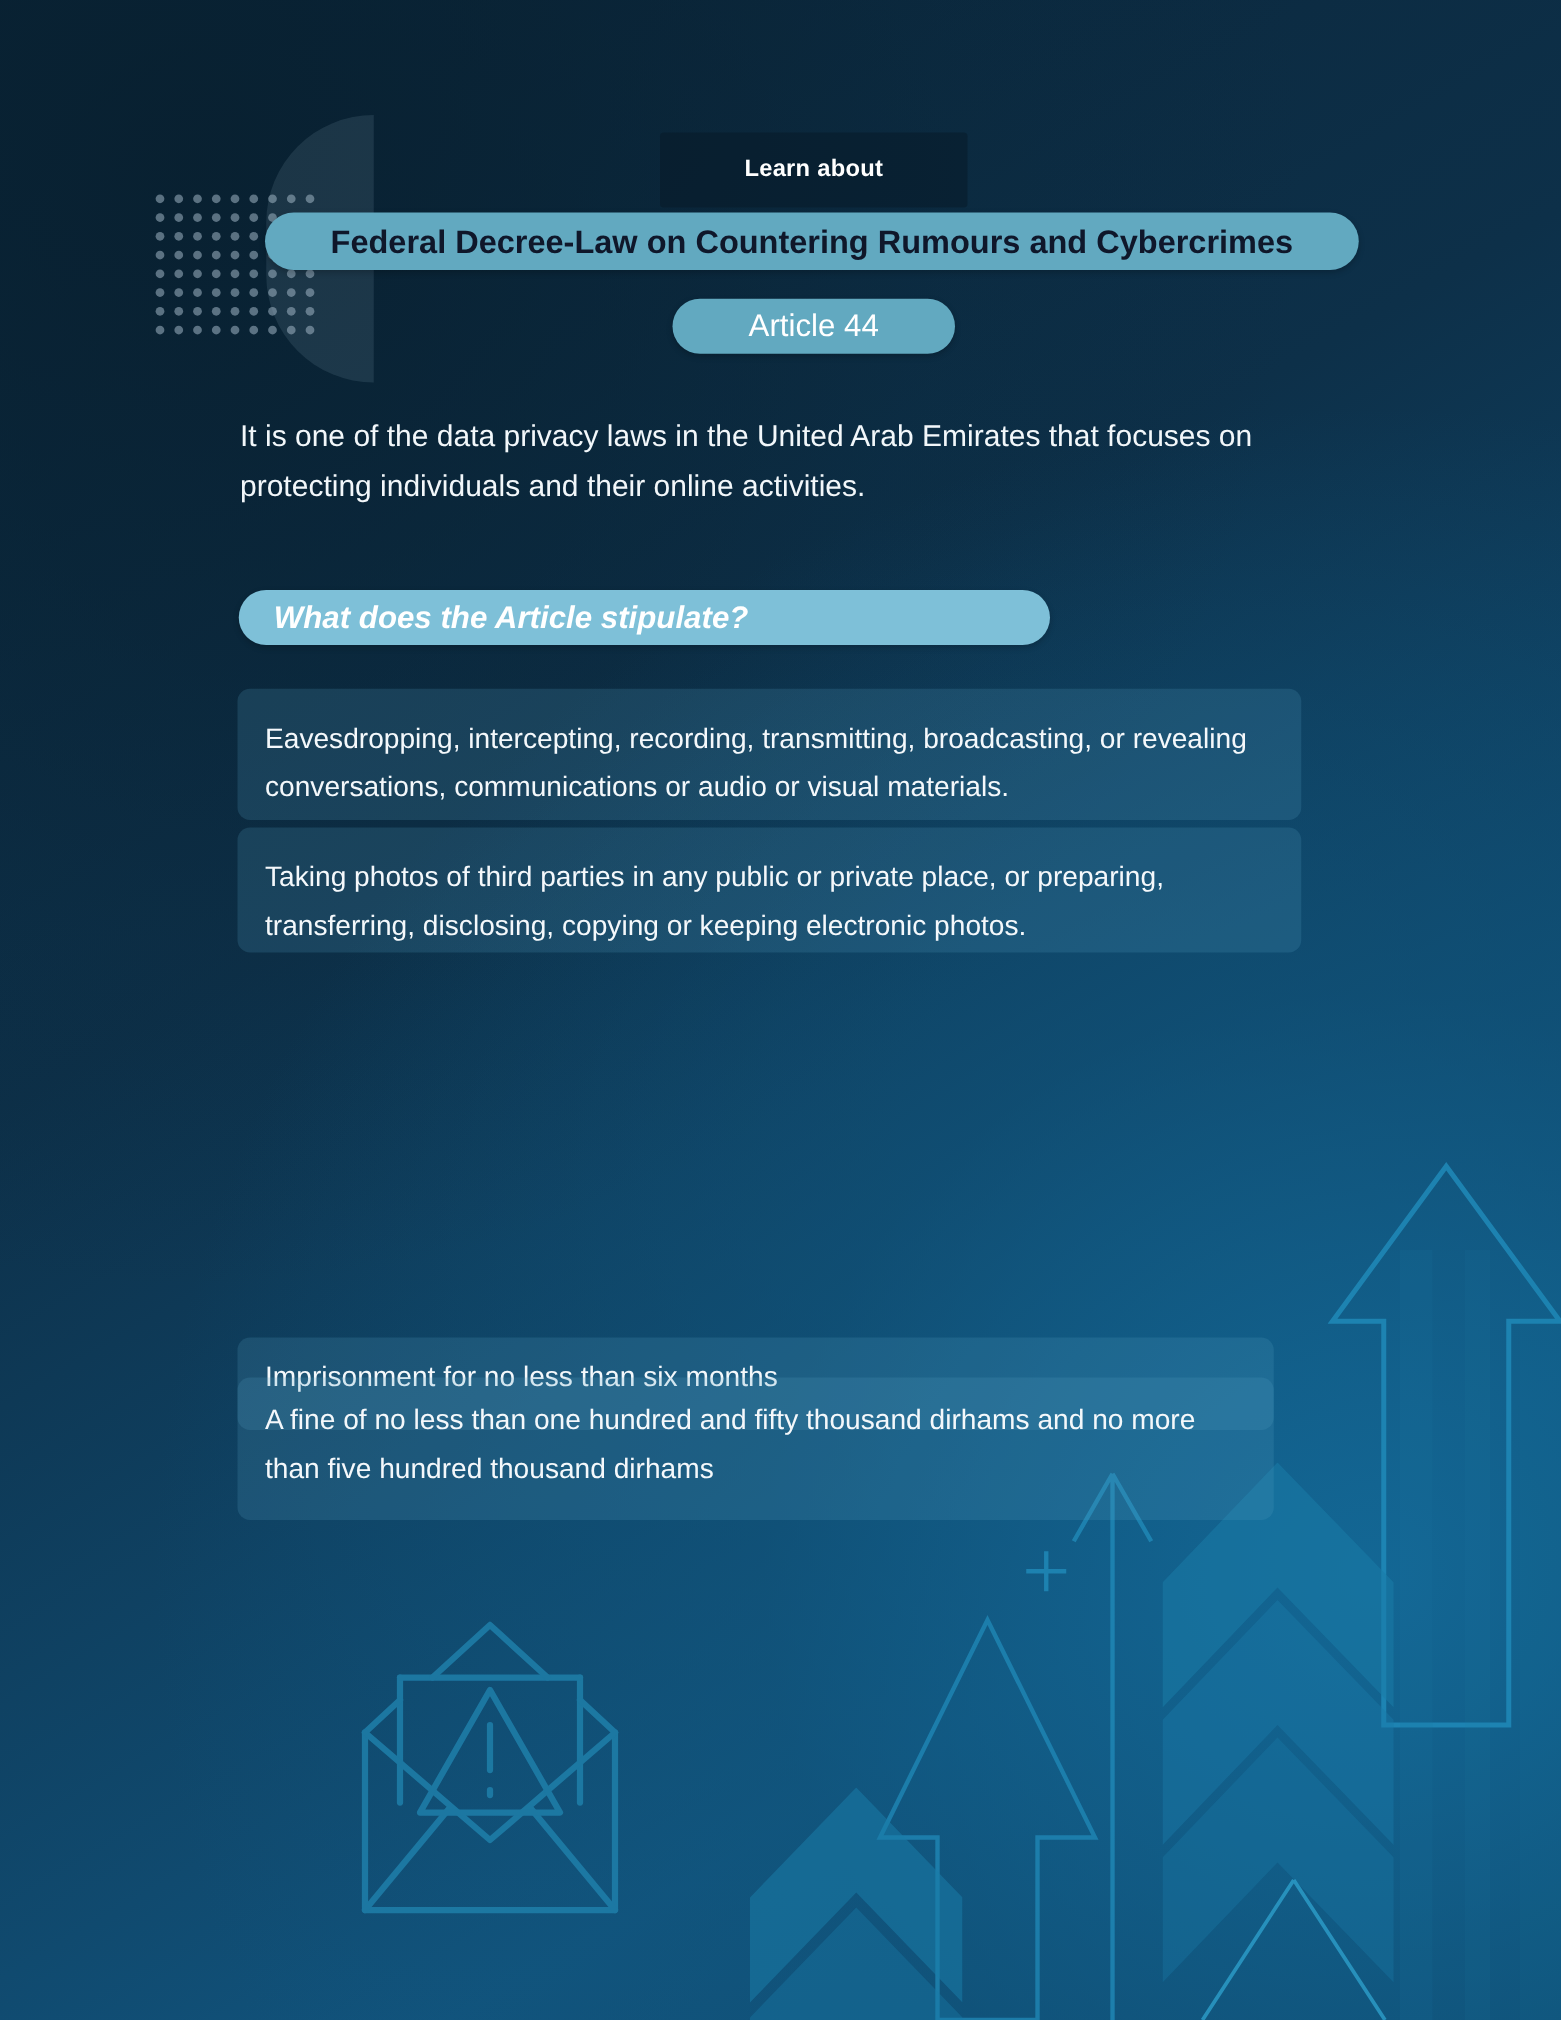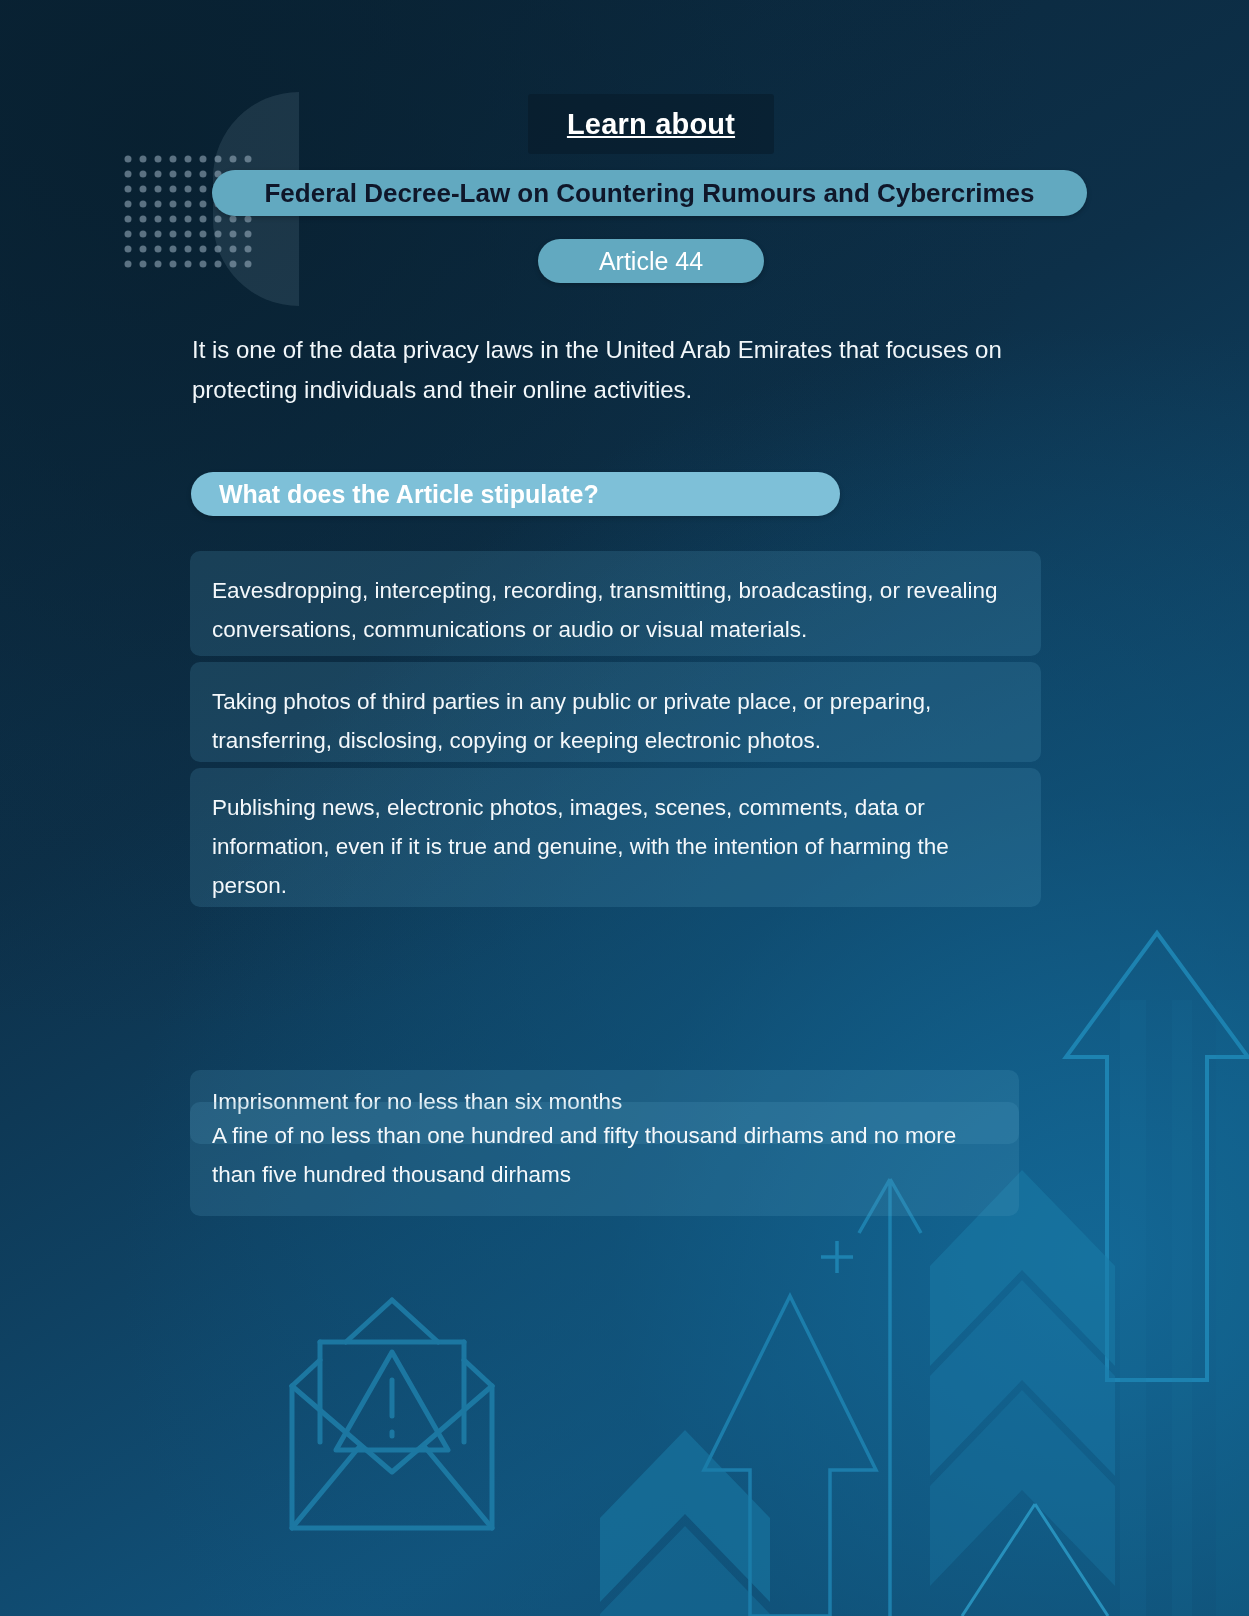--- a/index.html
+++ b/index.html
@@ -45,29 +45,28 @@
     left:213px; top:92px;
     width:86px; height:214px;
     background:rgba(160,190,210,0.13);
     border-radius:107px 0 0 107px;
   }
 
   .dot-grid { position:absolute; left:124px; top:155px; }
 
   .badge-learn {
     position:absolute;
-    left:528px; top:94px;
+    left:528px; top:106px;
     width:246px; height:60px;
     background:rgba(8,26,40,0.55);
     border-radius:3px;
     display:flex; align-items:center; justify-content:center;
     color:#ffffff;
-    font-size:29px; font-weight:bold;
+    font-size:19px; font-weight:bold;
     letter-spacing:0.2px;
-    text-decoration:underline;
   }
 
   .badge-title {
     position:absolute;
     left:212px; top:170px;
     width:875px; height:46px;
     background:#62a9c0;
     border-radius:23px;
     display:flex; align-items:center; justify-content:center;
     color:#0f172a;
@@ -102,20 +101,21 @@
   .section-head {
     position:absolute;
     height:44px;
     background:#7ec0d8;
     border-radius:22px;
     display:flex; align-items:center;
     padding-left:28px;
     color:#ffffff;
     font-size:25px; font-weight:bold;
     box-shadow:0 2px 5px rgba(0,0,0,0.2);
+    font-style:italic;
   }
   #head-stipulate { left:191px; top:472px; width:649px; }
   #head-consequences { left:191px; top:944px; width:649px; }
 
   
   .card {
     position:absolute;
     background:rgba(86,160,196,0.20);
     border-radius:10px;
     padding:20px 26px 20px 22px;
@@ -287,20 +287,19 @@
   </div>
 
   <div class="intro">It is one of the data privacy laws in the United Arab Emirates that focuses on protecting individuals and their online activities.</div>
 
   <div class="section-head" id="head-stipulate">What does the Article stipulate?</div>
 
   <div class="card" id="card-1">Eavesdropping, intercepting, recording, transmitting, broadcasting, or revealing conversations, communications or audio or visual materials.</div>
 
   <div class="card" id="card-2">Taking photos of third parties in any public or private place, or preparing, transferring, disclosing, copying or keeping electronic photos.</div>
 
-  <div class="card" id="card-3">Publishing news, electronic photos, images, scenes, comments, data or information, even if it is true and genuine, with the intention of harming the person.</div>
 
 
   <div class="card" id="card-4">Imprisonment for no less than six months</div>
 
   <div class="card" id="card-5">A fine of no less than one hundred and fifty thousand dirhams and no more than five hundred thousand dirhams</div>
 
 </div>
 
 </body></html>

